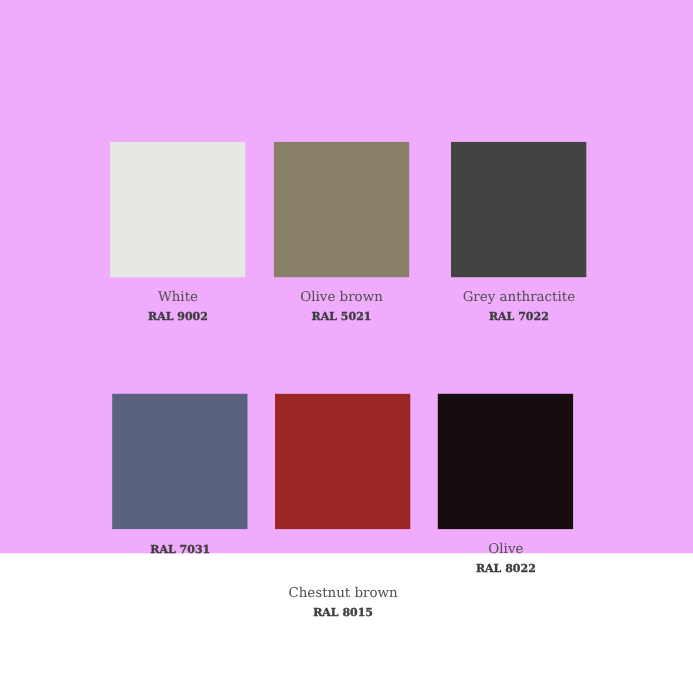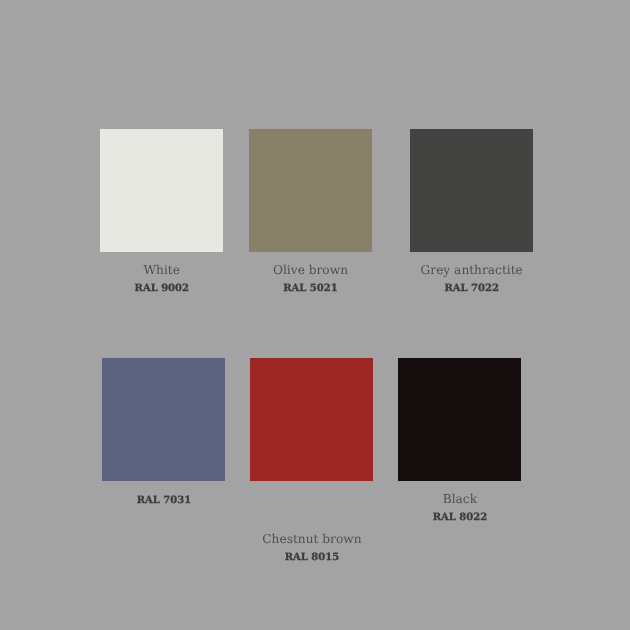--- a/index.html
+++ b/index.html
@@ -7,22 +7,22 @@
   body {
     width:630px; height:630px;
     background:#ffffff;
     font-family:"DejaVu Serif", serif;
     -webkit-font-smoothing: antialiased;
     text-rendering: geometricPrecision;
     overflow:hidden;
   }
   .board {
     position:relative;
-    width:630px; height:630px;
-    background:#a3a3a3;
+    width:630px; height:503px;
+    background:#f0abfc;
   }
   
   .swatch-card { position:absolute; width:123.4px; }
   .swatch-card.r1 { top:129px; }
   .swatch-card.r2 { top:358px; }
   .swatch-card.r1.c1 { left:100.1px; }
   .swatch-card.r1.c2 { left:248.8px; }
   .swatch-card.r1.c3 { left:386px;margin-left:24px; }
   .swatch-card.r2.c1 { left:102.2px; }
   .swatch-card.r2.c2 { left:250.2px; }
@@ -94,18 +94,18 @@
     <div class="chip" style="background-color: rgb(155, 38, 35);"></div>
     <div class="cap">
       <div class="name" style="color: rgb(79, 79, 79); margin-top: 40px;">Chestnut brown</div>
       <div class="code" style="color: rgb(61, 61, 61); -webkit-text-stroke-color: rgb(61, 61, 61);">RAL 8015</div>
     </div>
   </div>
 
   <div class="swatch-card r2 c3">
     <div class="chip" style="background-color: rgb(22, 13, 14);"></div>
     <div class="cap">
-      <div class="name" style="color: rgb(79, 79, 79);">Black</div>
+      <div class="name" style="color: rgb(79, 79, 79);">Olive</div>
       <div class="code" style="color: rgb(61, 61, 61); -webkit-text-stroke-color: rgb(61, 61, 61);">RAL 8022</div>
     </div>
   </div>
 
 </div>
 
 </body></html>

